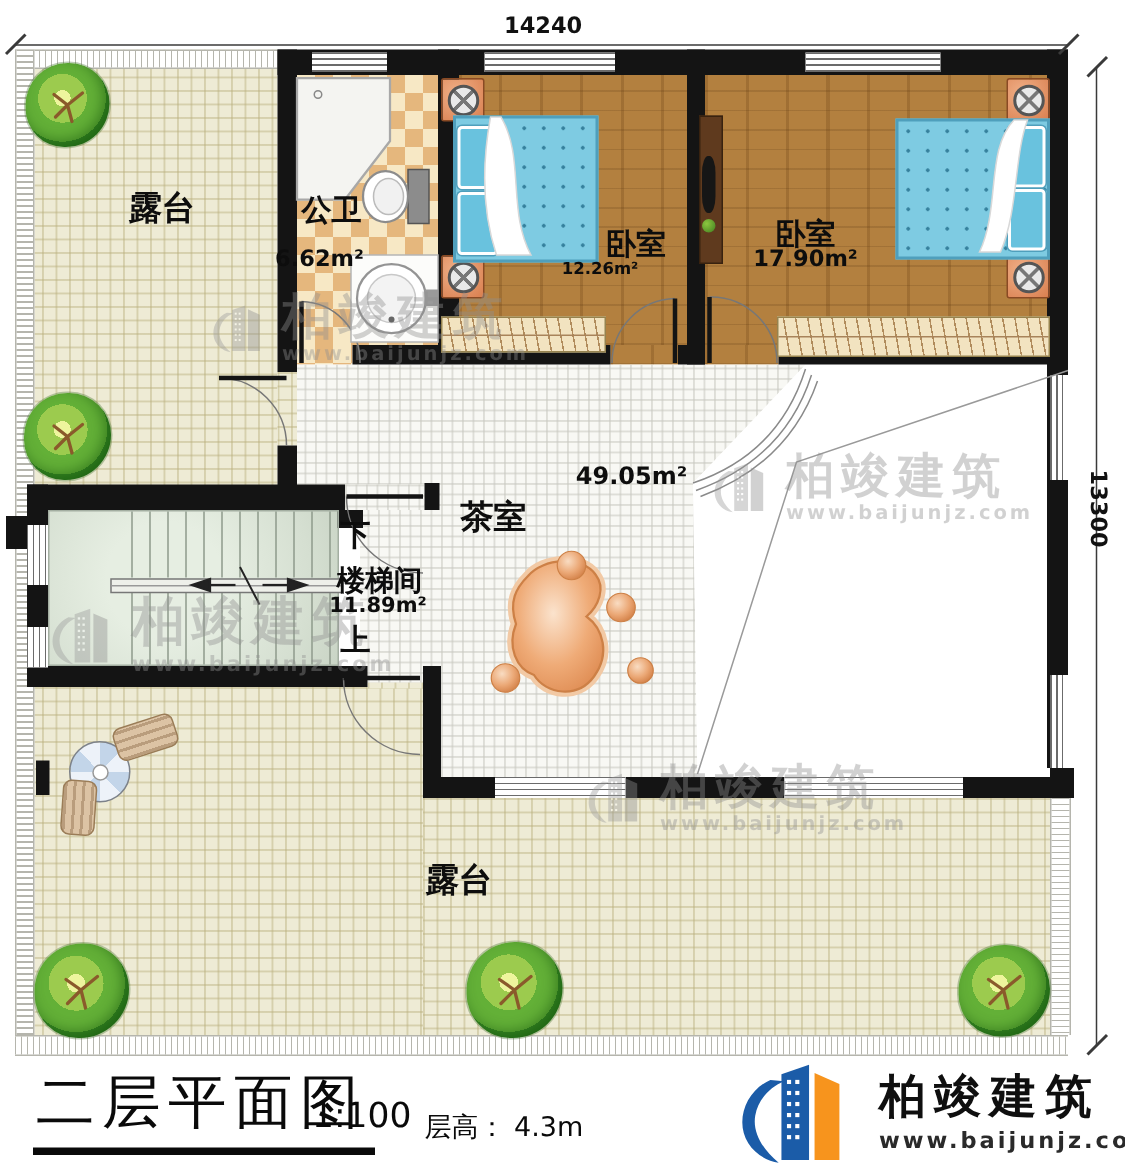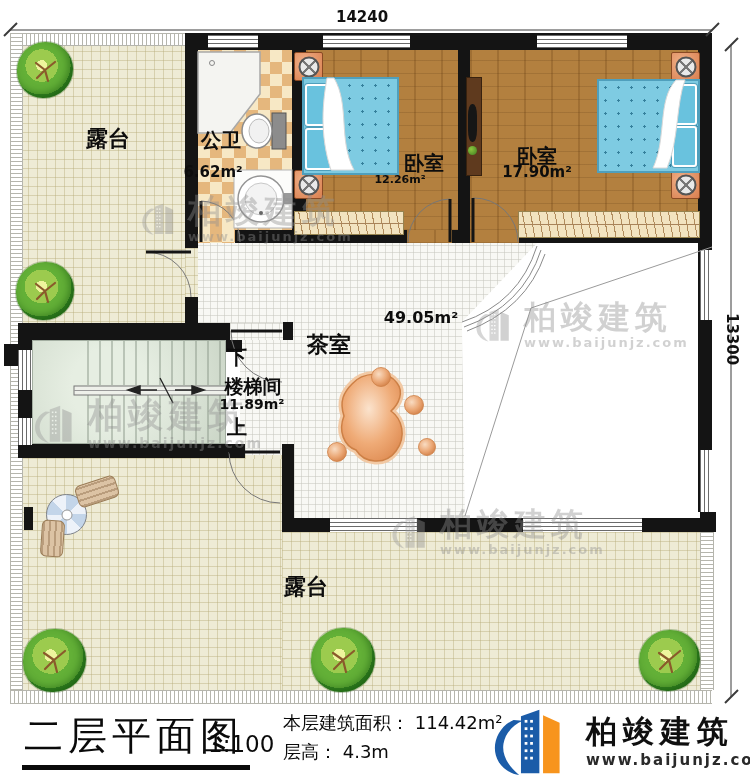--- a/index.html
+++ b/index.html
@@ -375,21 +375,20 @@
   <div class="abs lbl" style="left:237px;top:427px;font-size:20px;">上</div>
   <div class="abs lbl" style="left:306px;top:587px;font-size:22px;">露台</div>
 
   <div class="abs dimtxt" style="left:336px;top:8px;width:72px;text-align:left;">14240</div>
   <div class="abs dimtxt" style="left:706px;top:330px;width:52px;text-align:center;transform:rotate(90deg);">13300</div>
 
   <div class="abs" style="left:22px;top:716px;">
     <span class="f-title">二层平面图</span>
   </div>
   <div class="abs f-scale" style="left:208px;top:733px;">1:100</div>
-  <div class="abs f-meta" style="left:283px;top:714px;">本层建筑面积： 114.42m²</div>
   <div class="abs f-meta" style="left:283px;top:743px;">层高： 4.3m</div>
 
   <div class="abs" style="left:486px;top:706px;display:flex;align-items:center;gap:8px;">
     <svg width="92" height="72">
         <use href="#brand-logo"></use>
       </svg>
     <div>
       <div class="b-name">柏竣建筑</div>
       <div class="b-url">www.baijunjz.com</div>
     </div>

